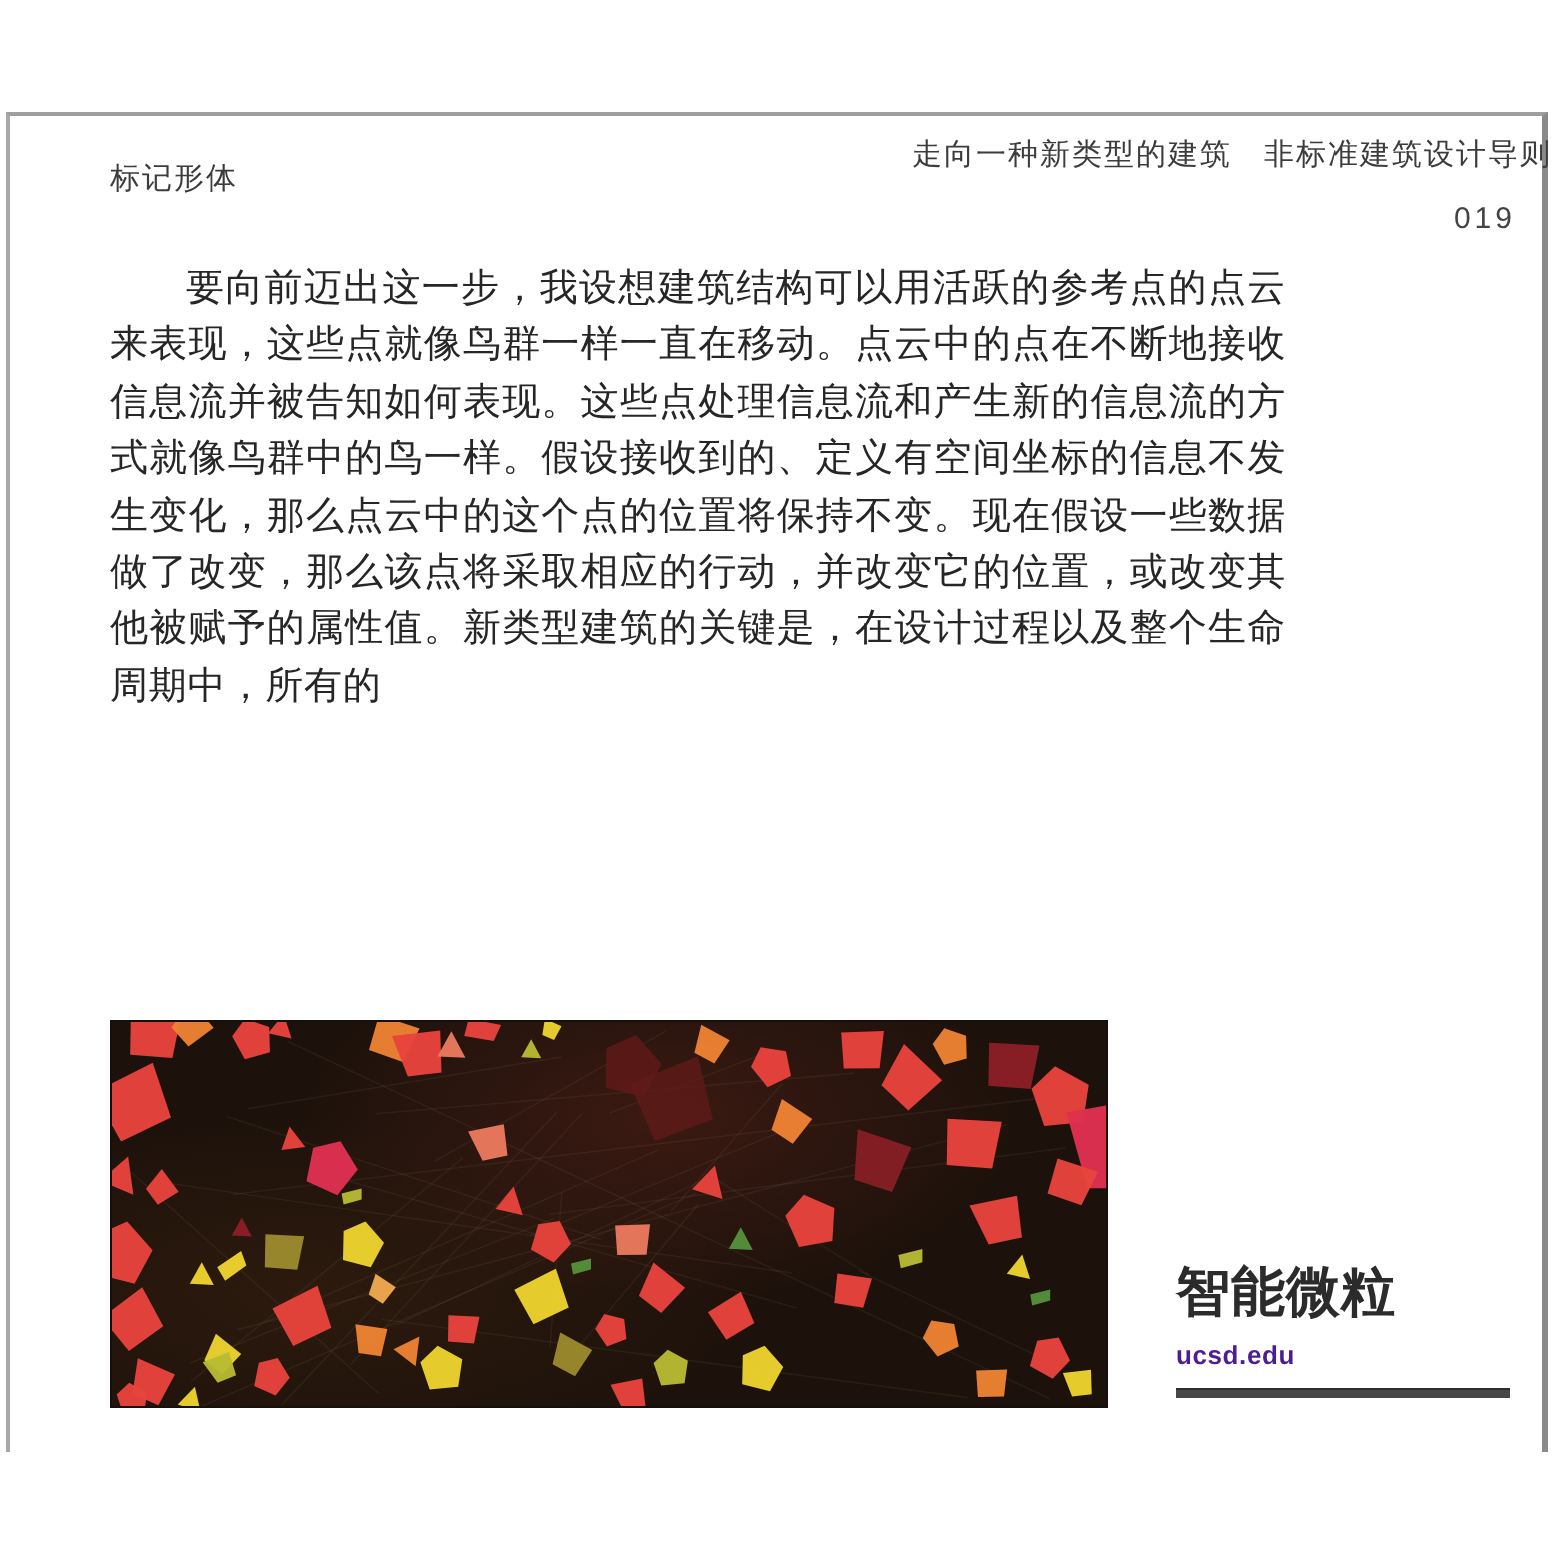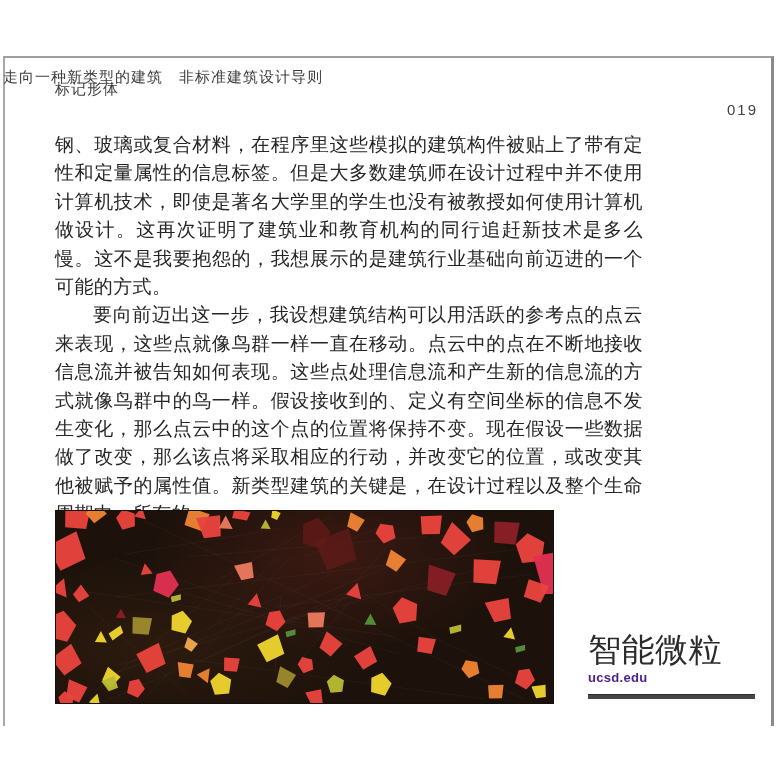--- a/index.html
+++ b/index.html
@@ -14,21 +14,21 @@
     border-left:2px solid #a8a8a8;
     border-right:3px solid #8a8a8a;
     box-sizing:border-box;
     pointer-events:none;
   }
   .running-head{
     position:absolute;left:3px;top:68px;width:773px;height:22px;
     font-size:15px;color:#3c3c3c;letter-spacing:1px;
   }
   .running-head .left{position:absolute;left:52px;top:0;margin-top:12px;}
-  .running-head .center{position:absolute;left:0;right:0;top:0;text-align:left;}
+  .running-head .center{position:absolute;left:0;right:0;top:0;text-align:right;}
   .running-head .right{position:absolute;right:18px;top:0;letter-spacing:2px;color:#444;margin-top:33px;}
   .body-text{
     position:absolute;left:55px;top:131px;width:588px;
     font-size:19px;line-height:28.4px;color:#262626;
     text-align:justify;letter-spacing:0.4px;
   }
   .body-text p{margin:0;}
   .body-text p.indent{text-indent:2em;}
   .photo{
     position:absolute;left:55px;top:510px;width:499px;height:194px;
@@ -36,21 +36,21 @@
       radial-gradient(ellipse 60% 80% at 55% 25%, rgba(84,32,24,0.55), rgba(0,0,0,0) 60%),
       radial-gradient(ellipse 70% 70% at 20% 70%, rgba(60,34,16,0.5), rgba(0,0,0,0) 65%),
       #1d120b;
     overflow:hidden;
     border:1px solid #15100b;
     box-sizing:border-box;
   }
   .photo svg{display:block;}
   .caption-title{
     position:absolute;left:588px;top:628px;
-    font-size:33px;font-weight:400;color:#2b2b2b;letter-spacing:0.5px;
+    font-size:27px;font-weight:700;color:#2b2b2b;letter-spacing:0.5px;
   }
   .caption-source{
     position:absolute;left:588px;top:670px;
     font-size:13px;font-weight:700;color:#4c1d95;letter-spacing:0.3px;
   }
   .caption-bar{
     position:absolute;left:588px;top:694px;width:167px;height:5px;
     background:#474747;border-top:1px solid #2e2e2e;box-sizing:border-box;
   }
 </style>
@@ -59,21 +59,20 @@
 
 <div class="page-frame"></div>
 
 <div class="running-head">
   <span class="left">标记形体</span>
   <span class="center">走向一种新类型的建筑　非标准建筑设计导则</span>
   <span class="right">019</span>
 </div>
 
 <div class="body-text">
-  <p>钢、玻璃或复合材料，在程序里这些模拟的建筑构件被贴上了带有定性和定量属性的信息标签。但是大多数建筑师在设计过程中并不使用计算机技术，即使是著名大学里的学生也没有被教授如何使用计算机做设计。这再次证明了建筑业和教育机构的同行追赶新技术是多么慢。这不是我要抱怨的，我想展示的是建筑行业基础向前迈进的一个可能的方式。</p>
   <p class="indent">要向前迈出这一步，我设想建筑结构可以用活跃的参考点的点云来表现，这些点就像鸟群一样一直在移动。点云中的点在不断地接收信息流并被告知如何表现。这些点处理信息流和产生新的信息流的方式就像鸟群中的鸟一样。假设接收到的、定义有空间坐标的信息不发生变化，那么点云中的这个点的位置将保持不变。现在假设一些数据做了改变，那么该点将采取相应的行动，并改变它的位置，或改变其他被赋予的属性值。新类型建筑的关键是，在设计过程以及整个生命周期中，所有的</p>
 </div>
 
 <div class="photo">
   <svg width="499" height="194" viewBox="0 0 499 194" xmlns="http://www.w3.org/2000/svg">
       <line x1="244.7" y1="108.8" x2="57.6" y2="47.3" stroke="rgba(210,195,170,0.07)" stroke-width="0.7"></line>
       <line x1="221.2" y1="98.2" x2="39.2" y2="170.5" stroke="rgba(210,195,170,0.07)" stroke-width="0.7"></line>
       <line x1="294.1" y1="79.7" x2="141.9" y2="151.6" stroke="rgba(210,195,170,0.07)" stroke-width="0.7"></line>
       <line x1="328.1" y1="14.9" x2="248.8" y2="45.6" stroke="rgba(210,195,170,0.07)" stroke-width="0.7"></line>
       <line x1="335.3" y1="30.6" x2="279.6" y2="94.5" stroke="rgba(210,195,170,0.07)" stroke-width="0.7"></line>

